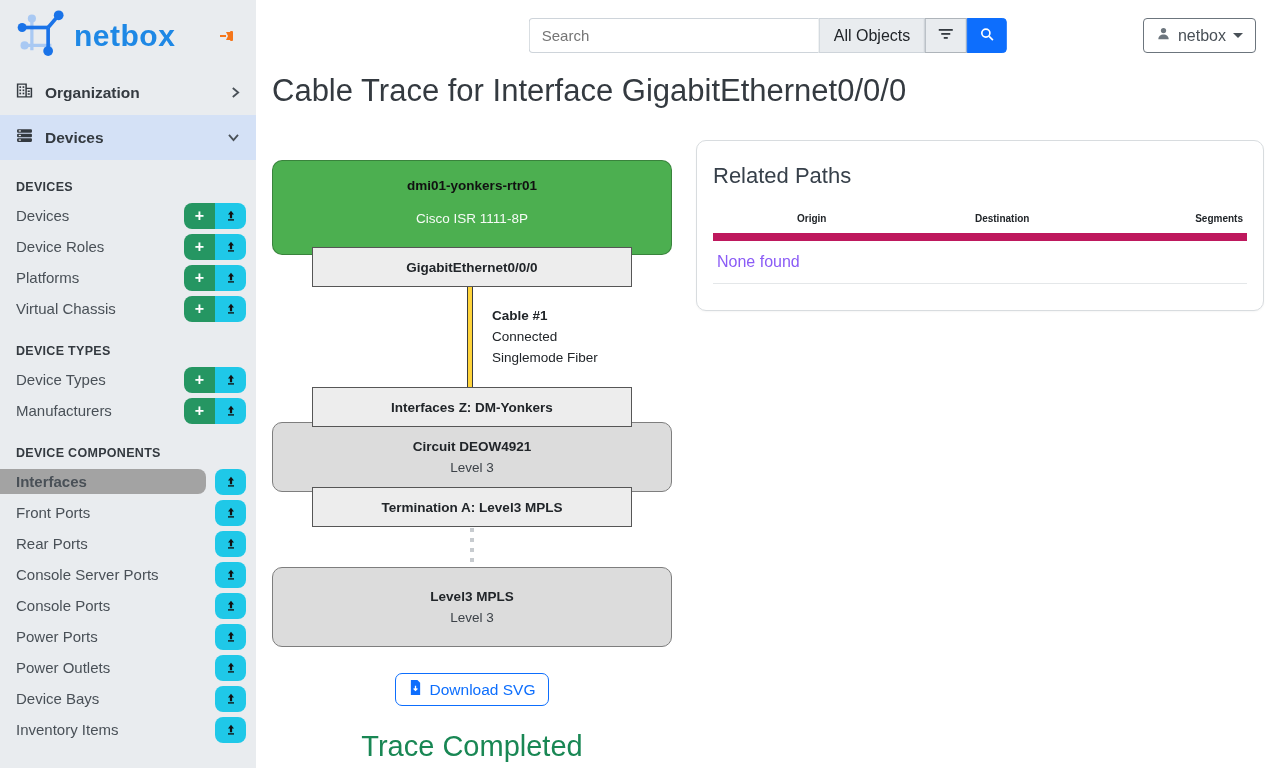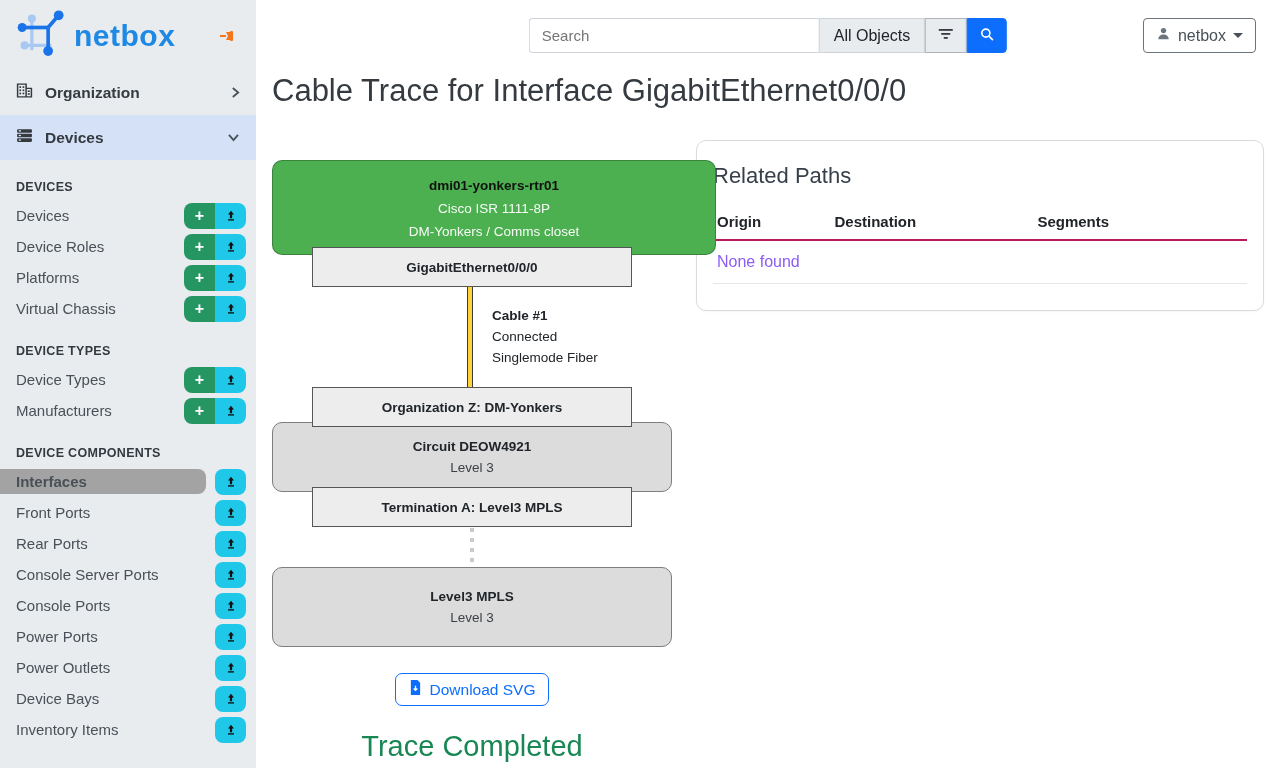--- a/index.html
+++ b/index.html
@@ -52,23 +52,23 @@
     font-size:16px; color:#495057; cursor:pointer; }
   .caret { width:0; height:0; border-left:5px solid transparent; border-right:5px solid transparent;
     border-top:5px solid #495057; }
 
   .page-title { font-size:31px; font-weight:normal; color:#343a40; line-height:38px; margin-top:2px; }
 
   .content-row { display:flex; gap:24px; margin-top:30px; align-items:flex-start; }
   .trace-col { width:400px; flex:0 0 400px; }
   .trace-canvas { position:relative; width:400px; height:487px; margin-top:20px; }
 
-  .device-box { position:absolute; top:0; left:0; width:444px; height:95px; background:#4caf50;
+  .device-box { position:absolute; top:0; left:0; width:400px; height:95px; background:#4caf50;
     border:1px solid rgba(0,0,0,0.25); border-radius:10px; z-index:1;
-    display:flex; flex-direction:column; align-items:center; padding-top:17px; gap:8px; }
+    display:flex; flex-direction:column; align-items:center; padding-top:17px; gap:18px; }
   .device-name { font-size:13.5px; font-weight:bold; color:#111; cursor:pointer; }
   .device-sub { font-size:13.5px; color:#f6fbf6; cursor:pointer; }
 
   .term-box { position:absolute; left:40px; width:320px; height:40px; background:#ededed;
     border:1px solid #565656; border-radius:0; z-index:2; cursor:pointer;
     display:flex; align-items:center; justify-content:center;
     font-size:13.5px; font-weight:bold; color:#212529; }
   .big-box { position:absolute; left:0; width:400px; background:#dcdcdc; border:1px solid #7e7e7e;
     border-radius:10px; z-index:1; cursor:pointer;
     display:flex; flex-direction:column; align-items:center; justify-content:center; gap:6px; }
@@ -88,22 +88,22 @@
   .download-btn { display:flex; align-items:center; gap:8px; padding:6px 13px; background:#fff;
     border:1px solid #0d6efd; border-radius:7px; color:#0d6efd; font-size:15.5px; cursor:pointer;
     font-family:"Liberation Sans", sans-serif; }
   .trace-status { margin-top:24px; text-align:center; font-size:29px; color:#198754; }
 
   
   .card { flex:1; max-width:568px; background:#fff; border:1px solid #d8dcdf; border-radius:10px;
     padding:16px 16px 26px 16px; box-shadow:0 1px 2px rgba(0,0,0,0.04); }
   .card-title { font-size:22px; font-weight:normal; color:#37404a; margin:6px 0 14px 0; }
   .ptable { width:100%; border-collapse:collapse; }
-  .ptable th { text-align:left; font-size:15px; color:#212529; padding:10px 4px 9px 4px;
-    border-bottom:2px solid #be185d; }
+  .ptable th { text-align:right; font-size:10px; color:#212529; padding:10px 4px 9px 4px;
+    border-bottom:8px solid #be185d; }
   .ptable td { font-size:16px; color:#8b5cf6; padding:12px 4px; border-bottom:1px solid #e4e7e9; }
   .th-origin { width:22%; } .th-dest { width:38%; } .th-seg { width:40%; }
 </style>
 </head>
 <body>
 
 <div class="app">
 
   <aside class="sidebar">
     <div class="logo-row">
@@ -390,21 +390,21 @@
 
           <div class="term-box" style="top:87px;">GigabitEthernet0/0/0</div>
 
           <div class="cable-line"></div>
           <div class="cable-labels">
             <span class="cable-title">Cable #1</span>
             <span>Connected</span>
             <span>Singlemode Fiber</span>
           </div>
 
-          <div class="term-box" style="top:227px;">Organization Z: DM-Yonkers</div>
+          <div class="term-box" style="top:227px;">Interfaces Z: DM-Yonkers</div>
 
           <div class="big-box" style="top:262px; height:70px;">
             <span class="big-title">Circuit DEOW4921</span>
             <span class="big-sub">Level 3</span>
           </div>
 
           <div class="term-box" style="top:327px;">Termination A: Level3 MPLS</div>
 
           <div class="dotted-line"></div>
 

